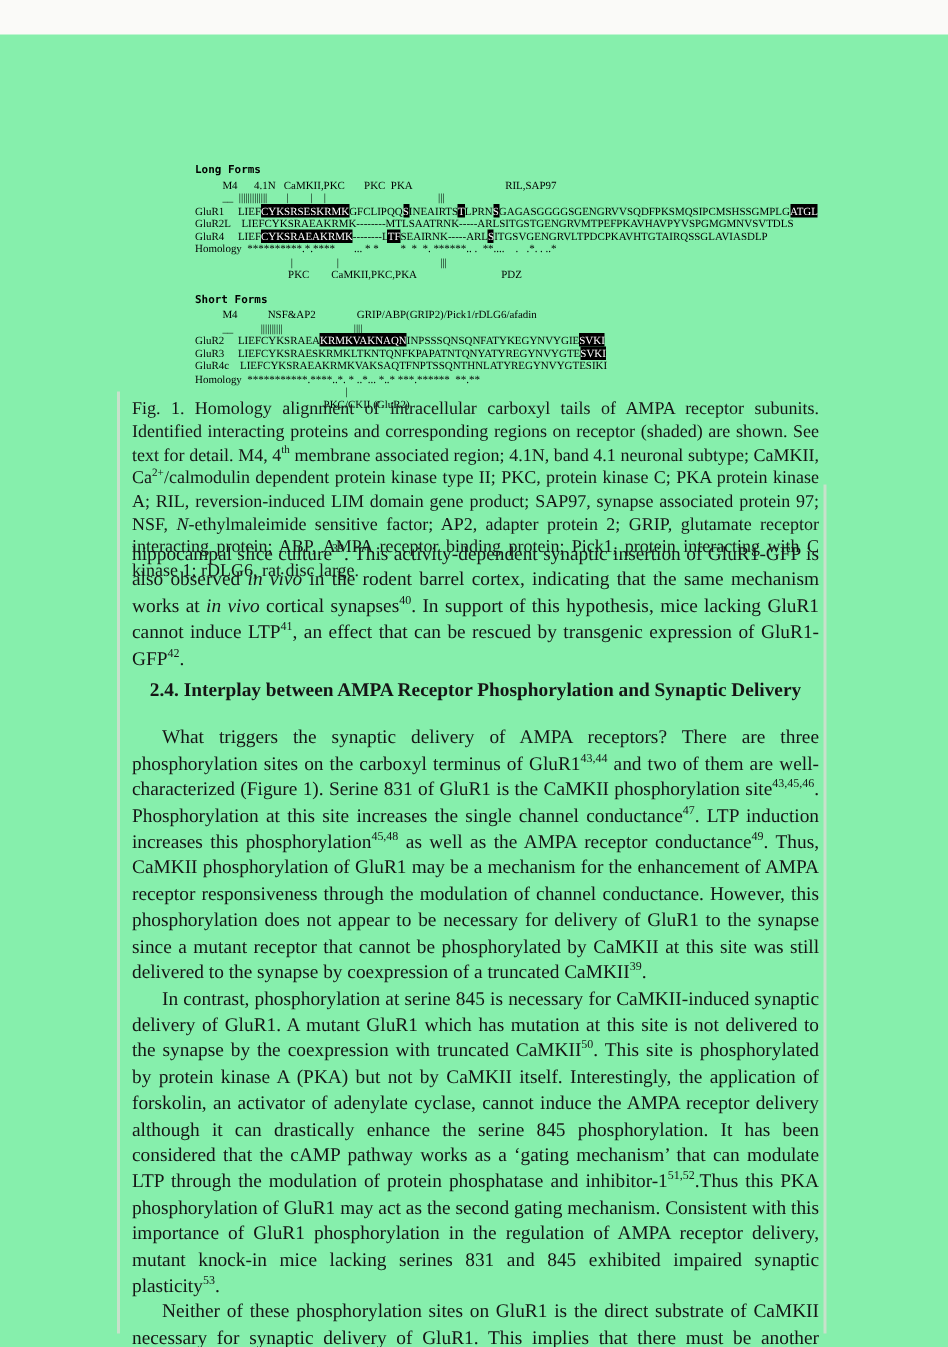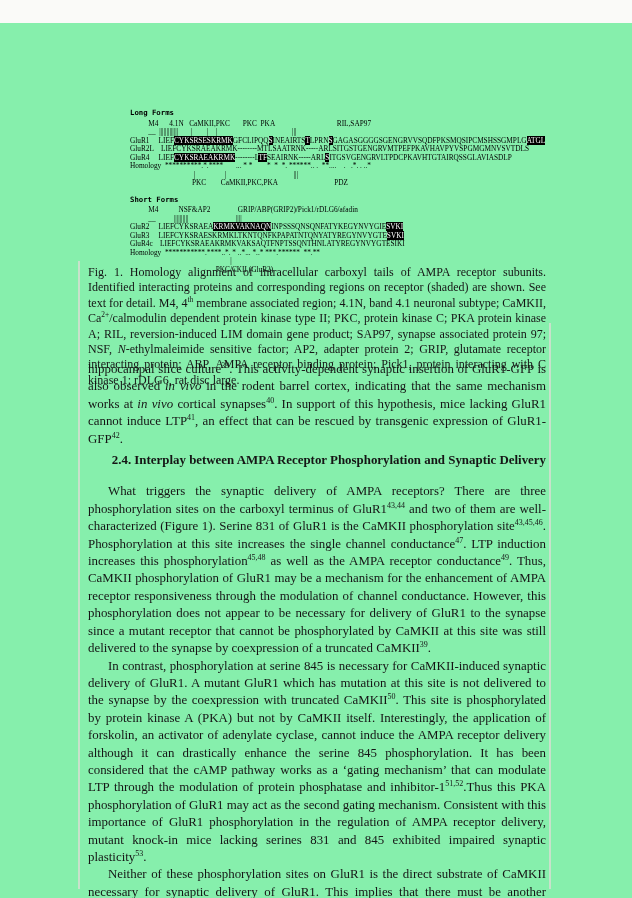--- a/index.html
+++ b/index.html
@@ -32,21 +32,21 @@
   }
 
   
   .body-col {
     position:absolute; left:88px; top:338px; width:458px;
     font-size:12.9px; line-height:17.4px; text-align:justify;
   }
   .body-col p { margin:0; }
   .body-col p.indent { text-indent:20px; }
   .body-col p.heading {
-    font-weight:bold; text-align:right;
+    font-weight:bold; text-align:center;
     margin-top:4px; margin-bottom:14px;
   }
   .sup { font-size:62%; vertical-align:super; line-height:0; }
   .ital { font-style:italic; }
 </style>
 </head>
 <body>
 
 <div class="page">
   <div class="scan-edge left"></div>

